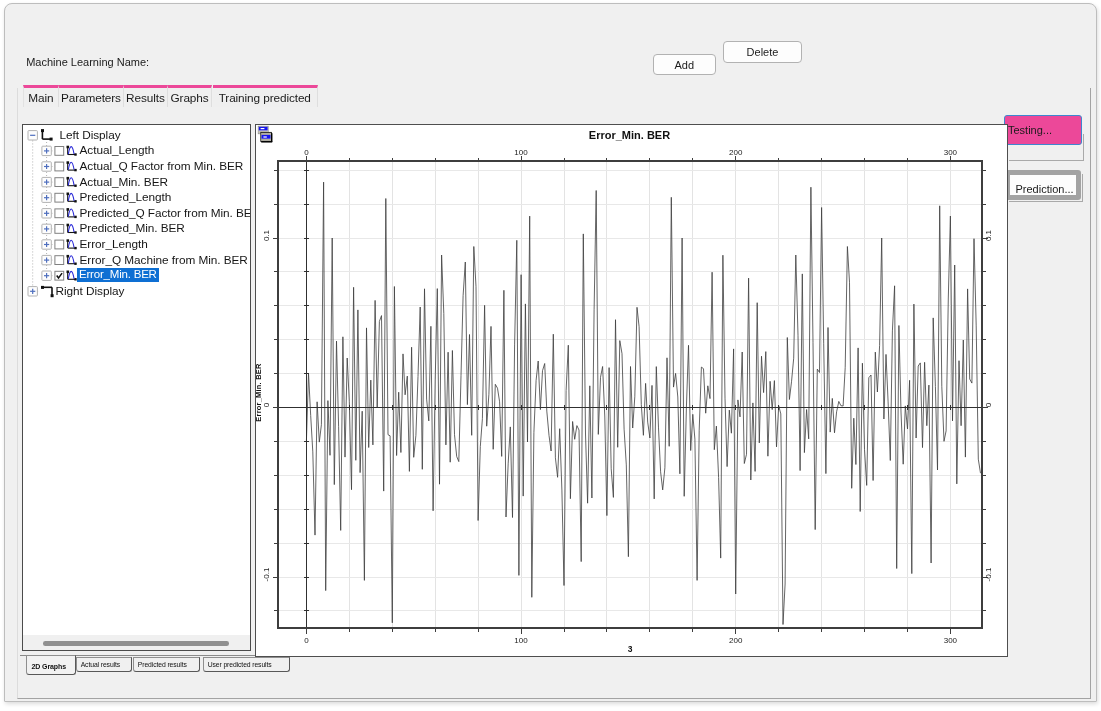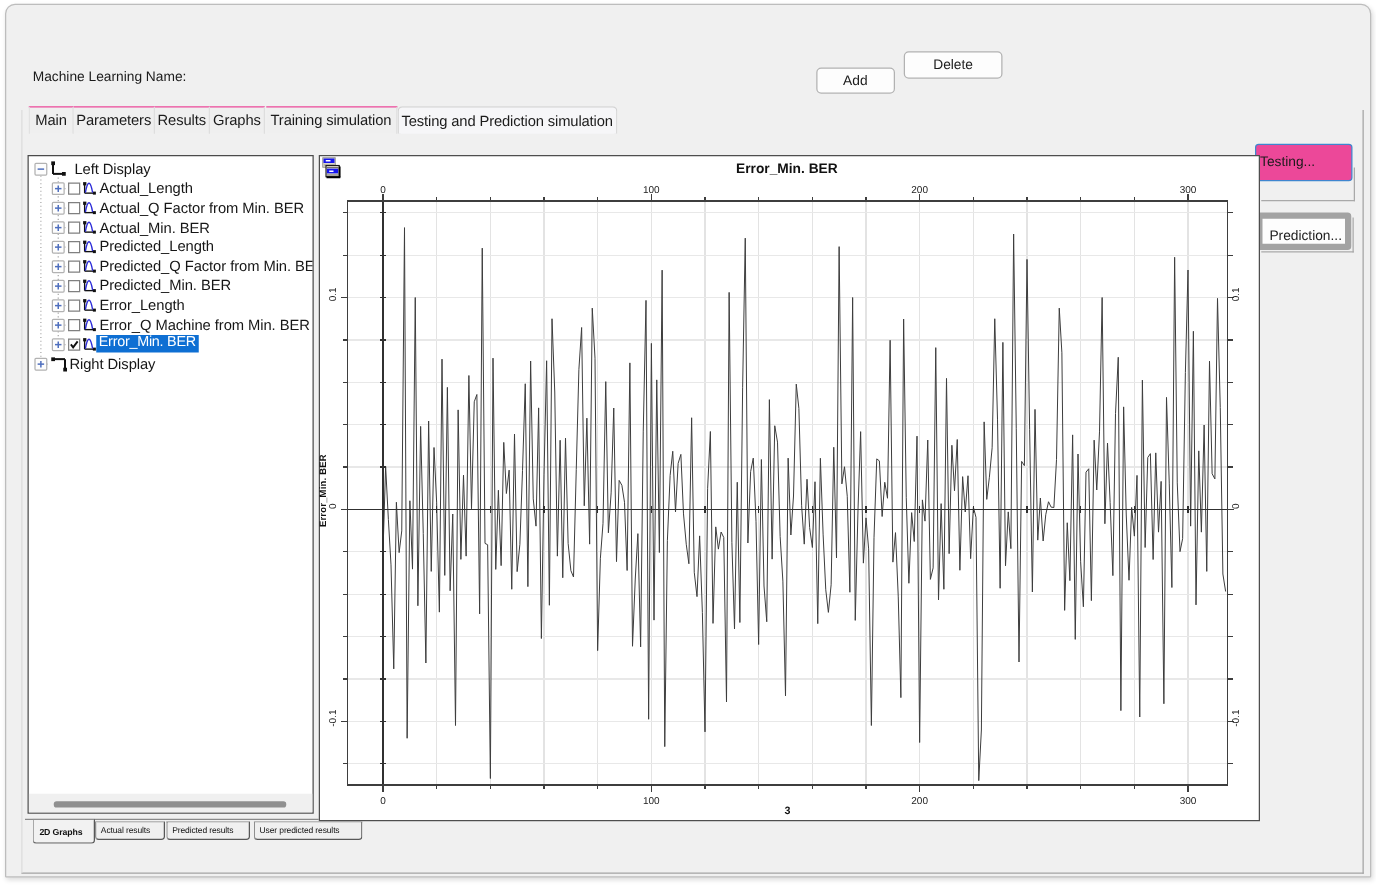--- a/index.html
+++ b/index.html
@@ -5,21 +5,21 @@
 #dlg {position:absolute;left:4px;top:3px;width:1092.5px;height:698.5px;background:#f0f0f0;border:1px solid #bdbdbd;border-radius:8px 8px 1px 1px;box-shadow:1px 2px 4px rgba(0,0,0,0.14)}
 #titlebar {position:absolute;left:0;top:0;width:100%;height:30px;background:#f4f5f9;border-radius:8px 8px 0 0}
 #title {position:absolute;left:7px;top:10px;font-size:12.5px;line-height:13px;color:#1b1b1b;letter-spacing:0.05px}
 #closex {position:absolute;right:8px;top:7px;width:12px;height:12px}
 #mlname {position:absolute;left:21.2px;top:52px;font-size:11px;color:#1b1b1b}
 #combo {position:absolute;left:158px;top:48.5px;width:476px;height:19px;background:#fff;border:1px solid #8f8f8f;border-radius:3px}
 #combotext {position:absolute;left:2.5px;top:3px;font-size:11px;color:#1b1b1b}
 .btn {position:absolute;background:#fdfdfd;border:1px solid #b2b2b2;border-radius:4px;font-size:11px;color:#1b1b1b;text-align:center}
 #addbtn {left:648px;top:49.5px;width:62.5px;height:21.5px;line-height:20px}
 #delbtn {left:718px;top:37px;width:79px;height:21.5px;line-height:20px}
-.tab {position:absolute;top:81px;height:21.5px;background:#efefef;border-top:1px solid #ec4899;border-right:1px solid #dedede;font-size:11.8px;letter-spacing:-0.1px;color:#1b1b1b;text-align:center;line-height:21.5px}
+.tab {position:absolute;top:81px;height:21.5px;background:#efefef;border-top:3px solid #ec4899;border-right:1px solid #dedede;font-size:11.8px;letter-spacing:-0.1px;color:#1b1b1b;text-align:center;line-height:21.5px}
 .tab.first {border-left:1px solid #e2e2e2}
 #seltab {position:absolute;left:312.5px;top:80.5px;width:176.5px;height:22px;background:#f6f6f8;border:1px solid #d2d2d2;border-bottom:none;border-radius:4px 4px 0 0;font-size:11.8px;letter-spacing:-0.1px;color:#1b1b1b;text-align:center;line-height:22px}
 #paneL {position:absolute;left:12px;top:84px;width:1074px;height:611px;border-left:1px solid #dcdcdc;border-right:1.4px solid #a3a3a3;border-bottom:1.6px solid #a3a3a3}
 #tree {position:absolute;left:21.5px;top:123.5px;width:229px;height:527px;background:#fff;border:1.5px solid #4b4b4b;overflow:hidden}
 .trow {position:absolute;font-size:11.8px;letter-spacing:-0.05px;line-height:14px;color:#161616;white-space:nowrap}
 .tsel {position:absolute;background:#0e6fd3;color:#fff;font-size:11.5px;letter-spacing:-0.2px;padding:0 2.5px;height:13.8px;line-height:13.8px;white-space:nowrap}
 #hscroll {position:absolute;left:0px;bottom:0px;width:100%;height:15px;background:#f0f0f0}
 #hthumb {position:absolute;left:20px;top:6.5px;width:186px;height:4.6px;background:#909090;border-radius:2.3px}
 #chart {position:absolute;left:254.5px;top:123.5px;width:753.5px;height:533px;background:#fff;border:1.5px solid #4e4e4e}
 #testbtn {position:absolute;left:999px;top:111px;width:78px;height:30px;background:#ec4899;border:1.6px solid #3f86cf;border-radius:3px}
@@ -35,22 +35,21 @@
 #btab3 {left:202.5px;top:657.2px;width:87.5px;height:14.8px;line-height:14px;text-align:left;padding-left:4.2px}
 </style></head><body>
 <div id="dlg">
  <div id="mlname">Machine Learning Name:</div>
  <div class="btn" id="addbtn">Add</div>
  <div class="btn" id="delbtn">Delete</div>
  <div class="tab first" style="left:18px;width:35.7px">Main</div>
  <div class="tab" style="left:53.7px;width:65.5px">Parameters</div>
  <div class="tab" style="left:119.2px;width:43.4px">Results</div>
  <div class="tab" style="left:162.6px;width:44.9px">Graphs</div>
- <div class="tab" style="left:207.5px;width:105.5px">Training simulation</div>
- <div id="seltab">Testing and Prediction simulation</div>
+ <div class="tab" style="left:207.5px;width:105.5px">Training predicted</div>
  <div id="paneL"></div>
  <div id="testbtn">
       <span>Testing...</span>
     </div>
  <div class="shadow" style="left:1077.5px;top:130px;width:1.6px;height:27px"></div>
  <div class="shadow" style="left:1004px;top:155.8px;width:75px;height:1.6px"></div>
  <div class="shadow" style="left:1076.5px;top:170px;width:1.6px;height:28px"></div>
  <div class="shadow" style="left:1004px;top:196.5px;width:74px;height:1.6px"></div>
  <div id="predbtn">
       <span>Prediction...</span>

